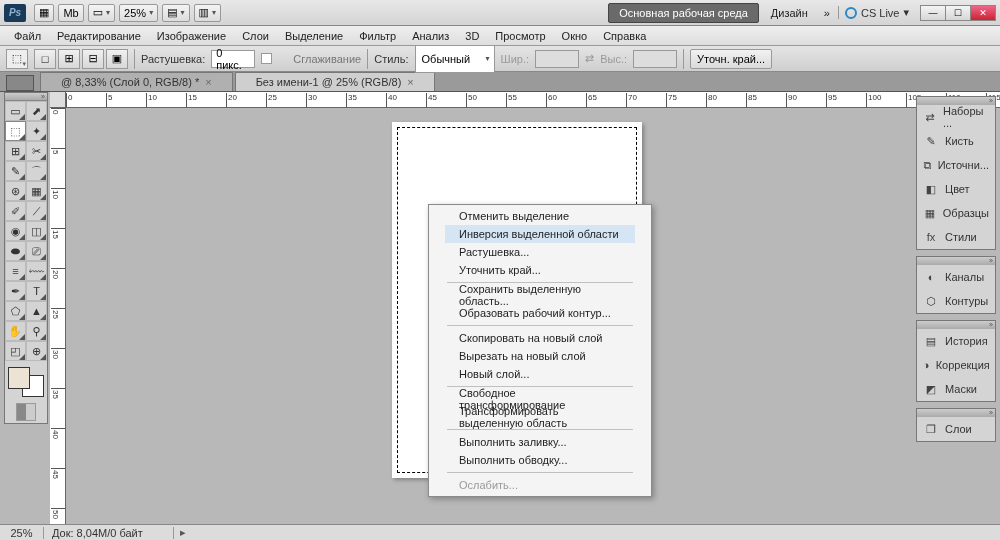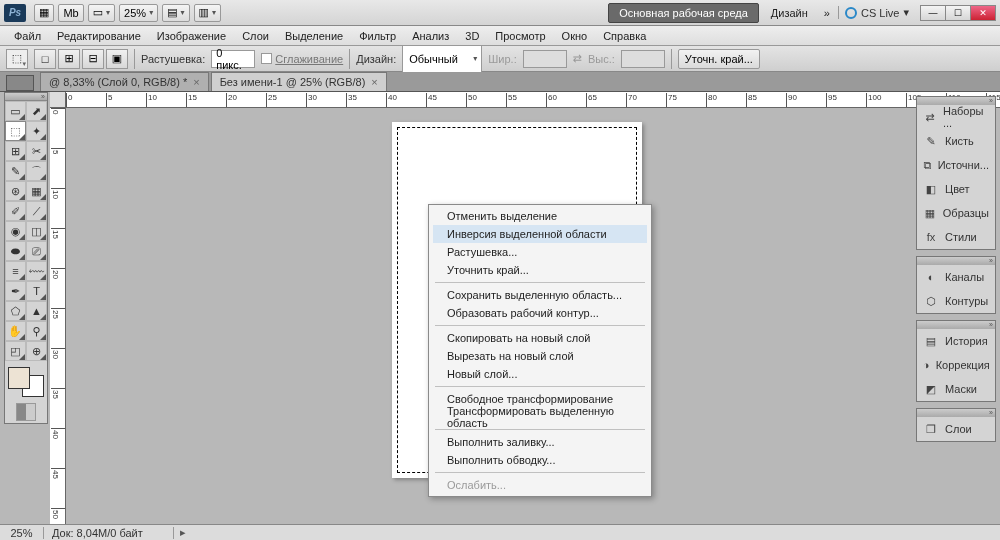--- a/index.html
+++ b/index.html
@@ -24,31 +24,31 @@
 .menuitem { padding:2px 8px; color:#222; }
 
 
 .optbar { height:26px; background:linear-gradient(#e4e4e4,#cfcfcf); border-bottom:1px solid #888; display:flex; align-items:center; padding:0 6px; gap:6px; }
 .tool-ind { width:22px; height:20px; border:1px solid #999; background:#eee; display:flex; align-items:center; justify-content:center; position:relative; }
 .tool-ind:after{content:"▾";font-size:7px;position:absolute;right:1px;bottom:0;color:#666;}
 .opt-group { display:flex; gap:2px; }
 .opt-btn { width:22px;height:20px;border:1px solid #999;background:linear-gradient(#f0f0f0,#d8d8d8);display:flex;align-items:center;justify-content:center; }
 .opt-lbl { color:#333; }
 .opt-field { height:18px; width:44px; border:1px solid #999; background:#fff; padding:0 4px; display:flex;align-items:center; }
-.opt-check { display:flex; align-items:center; gap:3px; color:#777;text-decoration:underline; }
+.opt-check { display:flex; align-items:center; gap:21px; color:#777; }
 .opt-check .box { width:11px;height:11px;border:1px solid #999;background:#fff; }
 .opt-sep { width:1px; height:20px; background:#999; }
 .opt-dd { height:28px; border:1px solid #999; background:#fff; padding:0 20px 0 6px; position:relative; display:flex;align-items:center;min-width:80px; }
 .opt-dd:after{content:"▾";position:absolute;right:4px;font-size:8px;color:#555;}
 .opt-disabled { color:#999; }
 .refine-btn {height:20px;border:1px solid #999;background:linear-gradient(#f2f2f2,#dadada);border-radius:2px;padding:0 6px;display:flex;align-items:center;}
 
 
 .doctabs { height:20px; background:#9a9a9a; display:flex; align-items:flex-end; padding-left:40px; border-bottom:1px solid #555;}
-.doctab { height:19px; background:#b0b0b0; border:1px solid #777; border-bottom:none; padding:0 8px; display:flex; align-items:center; gap:6px; font-size:10px; color:#333;margin-right:2px; }
+.doctab { height:19px; background:#b0b0b0; border:1px solid #777; border-bottom:none; padding:0 20px; display:flex; align-items:center; gap:6px; font-size:10px; color:#333;margin-right:2px; }
 .doctab.active { background:#cfcfcf; }
 .doctab .x { color:#666; }
 
 
 .toolbox { position:absolute; left:4px; top:92px; width:44px; background:#d4d4d4; border:1px solid #777; }
 .toolbox-head{height:8px;background:linear-gradient(#ccc,#aaa);border-bottom:1px solid #888;display:flex;justify-content:flex-end;padding-right:2px;}
 .toolbox-head span{font-size:7px;color:#555;}
 .tool-row { display:flex; }
 .tool { width:21px;height:20px;border:1px solid #bbb;display:flex;align-items:center;justify-content:center;position:relative;background:#d4d4d4;color:#333; }
 .tool.sel { background:#fff; border:1px solid #888; }
@@ -73,21 +73,21 @@
 
 
 .panel-dock { position:absolute; right:4px; top:96px; width:80px; display:flex; flex-direction:column; gap:6px; }
 .panel-grp { background:#d4d4d4; border:1px solid #777; }
 .panel-grp-head{height:8px;background:linear-gradient(#ccc,#aaa);display:flex;justify-content:flex-end;padding-right:2px;}
 .panel-grp-head span{font-size:7px;color:#555;}
 .panel-item { height:24px; display:flex; align-items:center; padding:0 6px; gap:6px; color:#333; }
 .panel-icon { width:16px;height:16px;display:flex;align-items:center;justify-content:center;color:#444; }
 
 
-.ctx { position:absolute; left:428px; top:204px; width:224px; background:#f4f4f4; border:1px solid #8a8a8a; box-shadow:2px 2px 6px rgba(0,0,0,0.3); padding:2px 4px; }
+.ctx { position:absolute; left:428px; top:204px; width:224px; background:#f4f4f4; border:1px solid #8a8a8a; box-shadow:2px 2px 6px rgba(0,0,0,0.3); padding:2px 16px; }
 .ctx-item { height:18px; display:flex; align-items:center; padding:0 14px; color:#222; }
 .ctx-item.hover { background:#d6e5f3; }
 .ctx-item.disabled { color:#9a9a9a; }
 .ctx-sep { height:1px; background:#c0c0c0; margin:3px 2px; }
 
 
 .status { position:absolute; left:0; right:0; bottom:0; height:16px; background:#dcdcdc; border-top:1px solid #888; display:flex; align-items:center; font-size:10px; color:#333; }
 .status-zoom{width:44px;border-right:1px solid #999;text-align:center;}
 .status-info{padding:0 8px;border-right:1px solid #999;min-width:130px;}
 .status-arrow{padding:0 6px;color:#555;}
@@ -145,21 +145,21 @@
     <div class="opt-btn">▣</div>
   </div>
   <div class="opt-sep"></div>
   <span class="opt-lbl">Растушевка:</span>
   <div class="opt-field">0 пикс.</div>
   <div class="opt-check">
       <div class="box"></div>
       <span>Сглаживание</span>
     </div>
   <div class="opt-sep"></div>
-  <span class="opt-lbl">Дизайн:</span>
+  <span class="opt-lbl">Стиль:</span>
   <div class="opt-dd">Обычный</div>
   <span class="opt-lbl opt-disabled">Шир.:</span>
   <div class="opt-field opt-disabled" style="background:#ddd"></div>
   <span class="opt-disabled">⇄</span>
   <span class="opt-lbl opt-disabled">Выс.:</span>
   <div class="opt-field opt-disabled" style="background:#ddd"></div>
   <div class="opt-sep"></div>
   <div class="refine-btn">Уточн. край...</div>
 </div>
 

